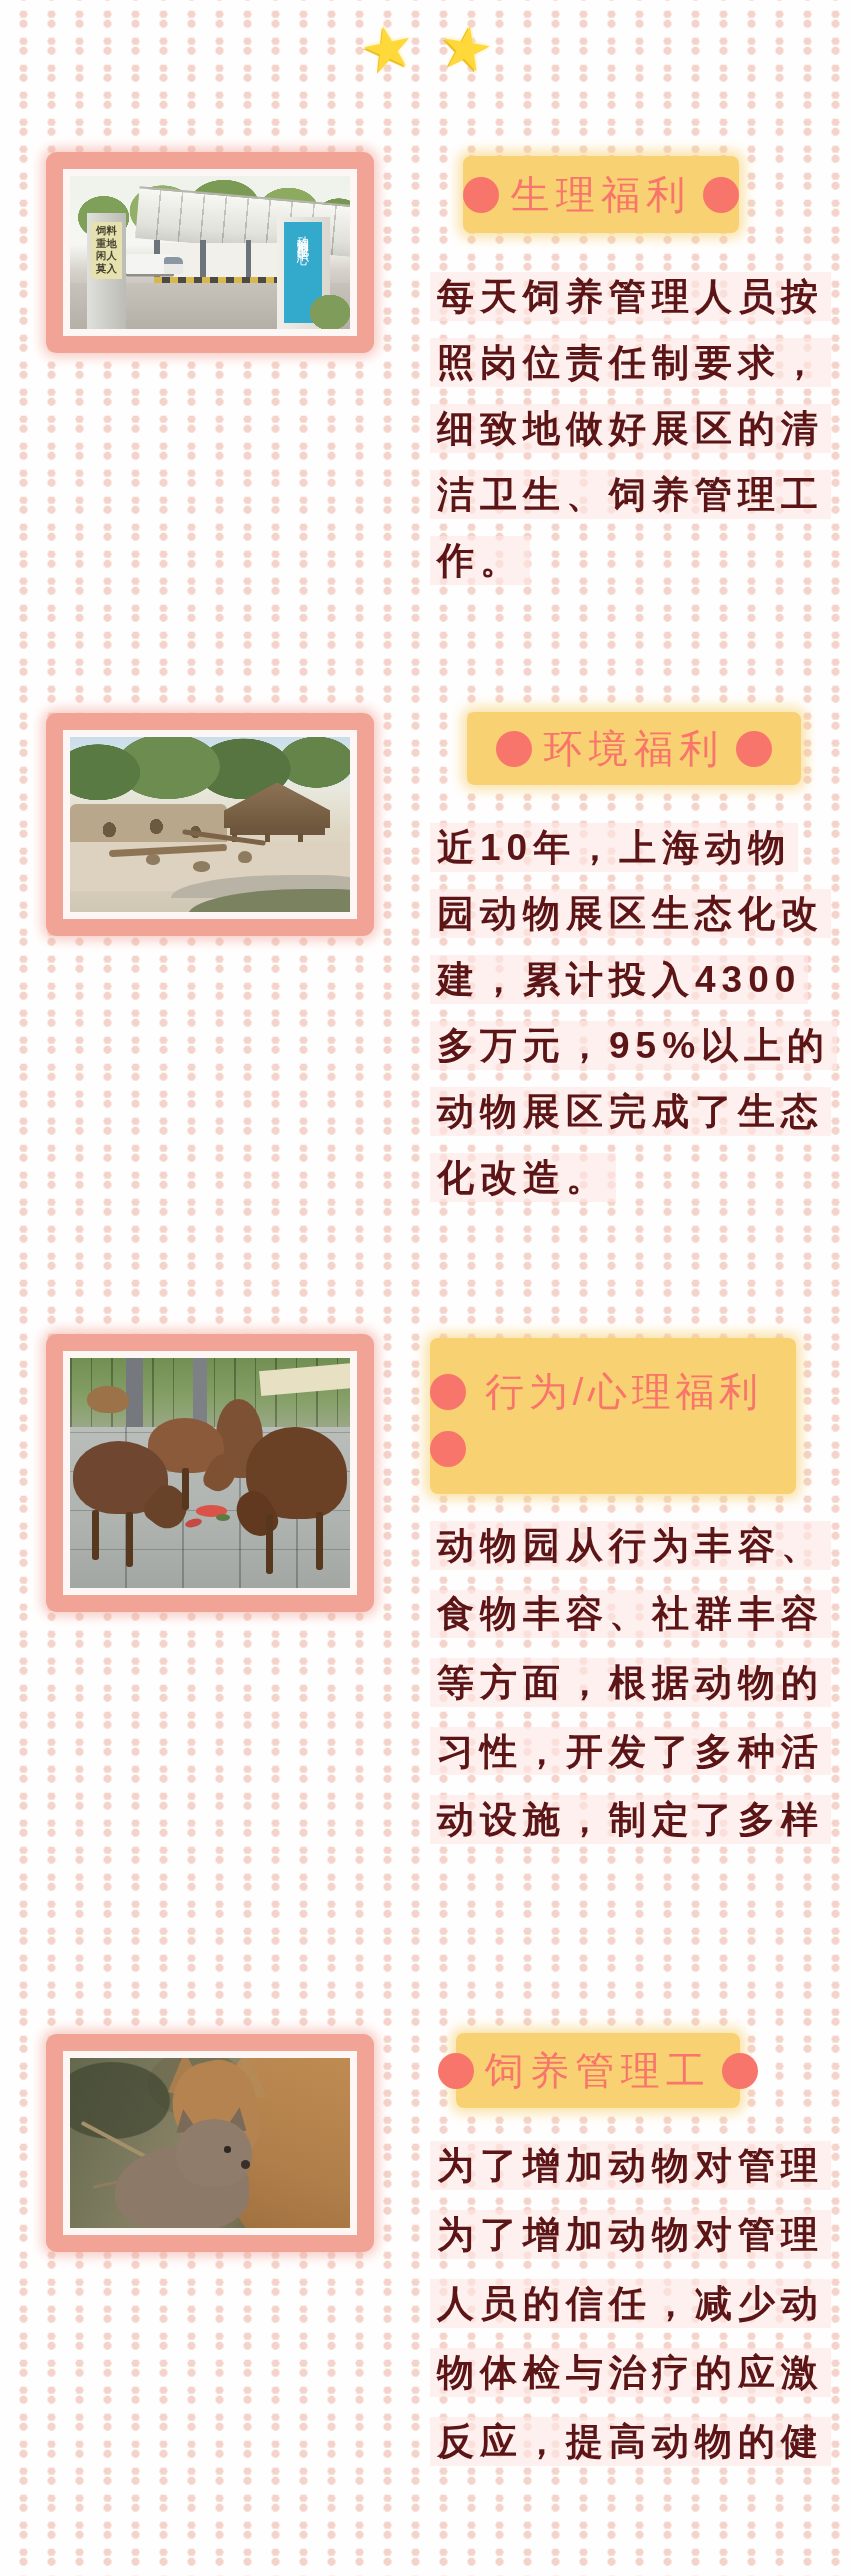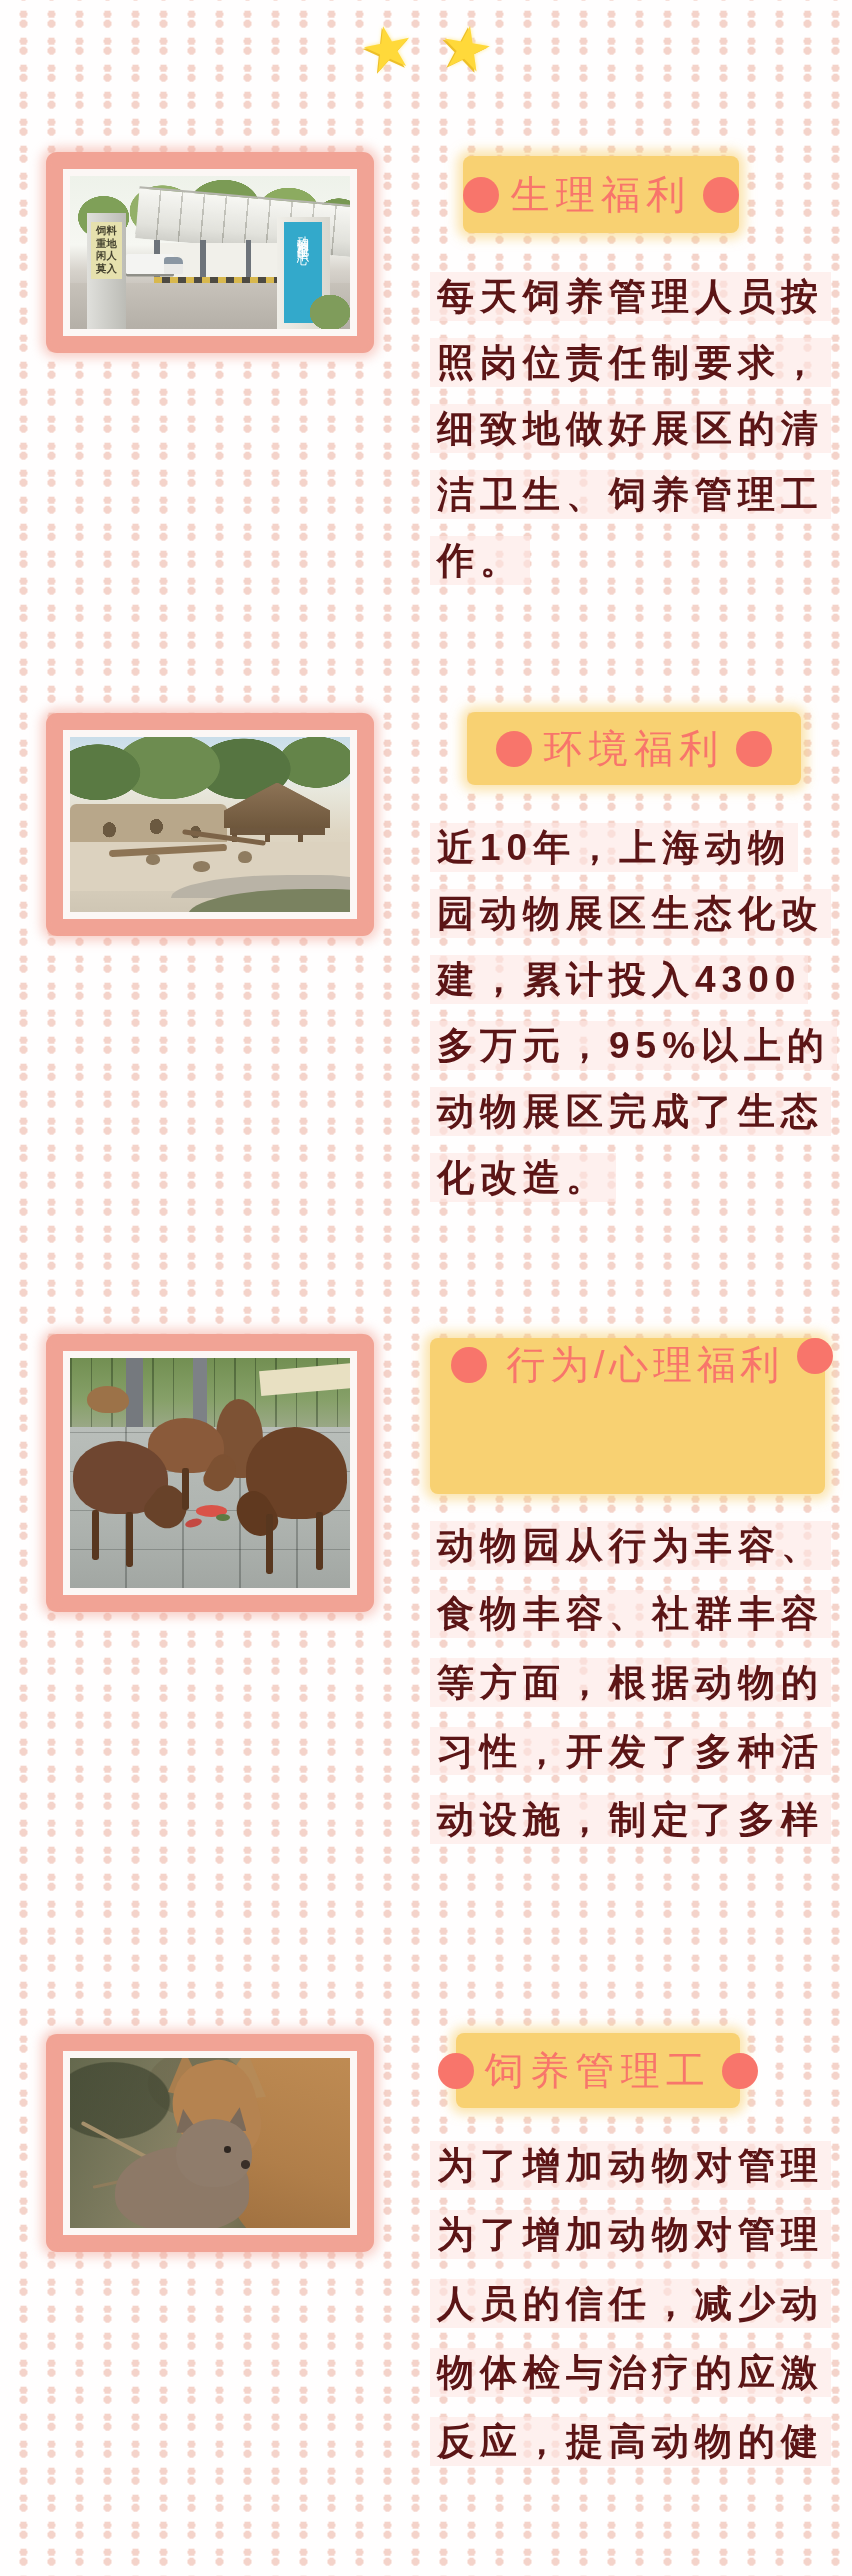--- a/index.html
+++ b/index.html
@@ -29,22 +29,22 @@
   .matte{position:absolute;inset:17.4px;background:#fcf7f5;}
   .photo{position:absolute;inset:24px;overflow:hidden;background:#e8e6e0;}
   .ly{position:absolute;}
 
   
   .heading{position:absolute;display:flex;align-items:center;justify-content:center;
     gap:11px;background:#f8d172;border-radius:8px;
     box-shadow:0 0 11px 5.5px rgba(248,209,114,0.55);}
   .bullet{width:36px;height:36px;border-radius:50%;background:#f8756b;font-size:0;flex:none;}
   .hlabel{color:#f8756b;font-size:39px;letter-spacing:6.3px;font-weight:500;white-space:nowrap;}
-  .heading-tall{align-items:flex-start;justify-content:center;
-    gap:12.6px;padding-left:29px;}
+  .heading-tall{flex-direction:column;align-items:flex-start;justify-content:center;
+    gap:12.6px;padding-left:0;}
   .hline{display:flex;align-items:center;gap:19px;}
   .heading-tall .hlabel{letter-spacing:4.7px;}
 
   
   .body-col{position:absolute;width:395px;}
   .body-line{display:table;background:rgba(253,231,228,0.62);color:#5b1516;
     font-size:37px;line-height:47px;padding:0.8px 7px;letter-spacing:6px;
     font-weight:700;white-space:pre;}
   .gap22 .body-line{margin-bottom:17.4px;}
   .gap23 .body-line{margin-bottom:20px;}

